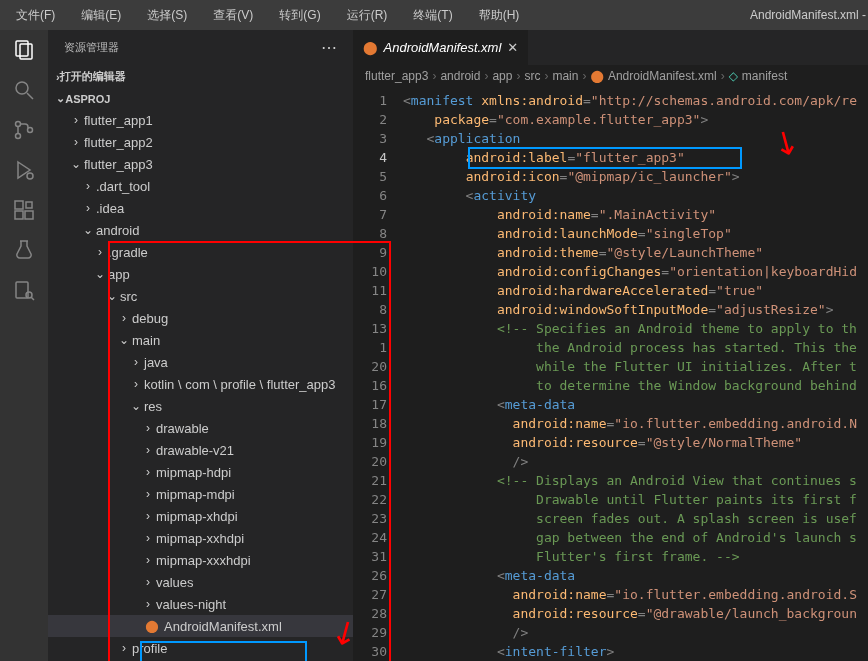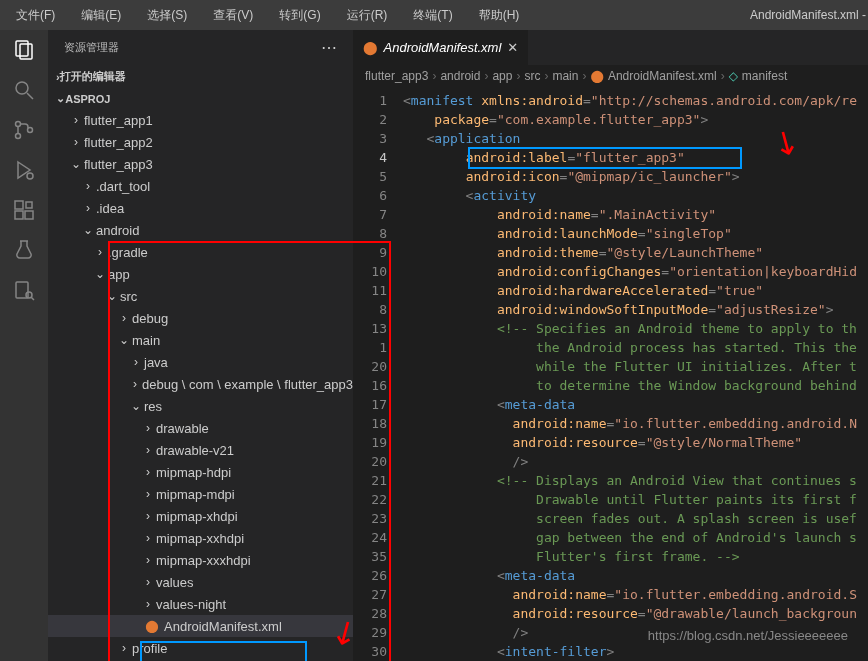--- a/index.html
+++ b/index.html
@@ -360,21 +360,21 @@
           <li class="tree-item" style="padding-left: 68px;">
             <span class="chevron">⌄</span>
             <span>main</span>
           </li>
           <li class="tree-item" style="padding-left: 80px;">
             <span class="chevron">›</span>
             <span>java</span>
           </li>
           <li class="tree-item" style="padding-left: 80px;">
             <span class="chevron">›</span>
-            <span>debug \ com \ example \ flutter_app3</span>
+            <span>kotlin \ com \ profile \ flutter_app3</span>
           </li>
           <li class="tree-item" style="padding-left: 80px;">
             <span class="chevron">⌄</span>
             <span>res</span>
           </li>
           <li class="tree-item" style="padding-left: 92px;">
             <span class="chevron">›</span>
             <span>drawable</span>
           </li>
           <li class="tree-item" style="padding-left: 92px;">
@@ -470,27 +470,26 @@
           <div>20</div>
           <div>16</div>
           <div>17</div>
           <div>18</div>
           <div>19</div>
           <div>20</div>
           <div>21</div>
           <div>22</div>
           <div>23</div>
           <div>24</div>
-          <div>35</div>
+          <div>31</div>
           <div>26</div>
           <div>27</div>
           <div>28</div>
           <div>29</div>
           <div>30</div>
         </div>
       <div class="code-content" id="code-content"><div><span class="punct">&lt;</span><span class="tag">manifest</span><span class=""> </span><span class="attr">xmlns:android</span><span class="punct">=</span><span class="str">"http://schemas.android.com/apk/re</span></div><div><span class="">    </span><span class="attr">package</span><span class="punct">=</span><span class="str">"com.example.flutter_app3"</span><span class="punct">&gt;</span></div><div><span class="punct">   &lt;</span><span class="tag">application</span></div><div><span class="">        </span><span class="attr">android:label</span><span class="punct">=</span><span class="str">"flutter_app3"</span></div><div><span class="">        </span><span class="attr">android:icon</span><span class="punct">=</span><span class="str">"@mipmap/ic_launcher"</span><span class="punct">&gt;</span></div><div><span class="punct">        &lt;</span><span class="tag">activity</span></div><div><span class="">            </span><span class="attr">android:name</span><span class="punct">=</span><span class="str">".MainActivity"</span></div><div><span class="">            </span><span class="attr">android:launchMode</span><span class="punct">=</span><span class="str">"singleTop"</span></div><div><span class="">            </span><span class="attr">android:theme</span><span class="punct">=</span><span class="str">"@style/LaunchTheme"</span></div><div><span class="">            </span><span class="attr">android:configChanges</span><span class="punct">=</span><span class="str">"orientation|keyboardHid</span></div><div><span class="">            </span><span class="attr">android:hardwareAccelerated</span><span class="punct">=</span><span class="str">"true"</span></div><div><span class="">            </span><span class="attr">android:windowSoftInputMode</span><span class="punct">=</span><span class="str">"adjustResize"</span><span class="punct">&gt;</span></div><div><span class="comment">            &lt;!-- Specifies an Android theme to apply to th</span></div><div><span class="comment">                 the Android process has started. This the</span></div><div><span class="comment">                 while the Flutter UI initializes. After t</span></div><div><span class="comment">                 to determine the Window background behind</span></div><div><span class="punct">            &lt;</span><span class="tag">meta-data</span></div><div><span class="">              </span><span class="attr">android:name</span><span class="punct">=</span><span class="str">"io.flutter.embedding.android.N</span></div><div><span class="">              </span><span class="attr">android:resource</span><span class="punct">=</span><span class="str">"@style/NormalTheme"</span></div><div><span class="punct">              /&gt;</span></div><div><span class="comment">            &lt;!-- Displays an Android View that continues s</span></div><div><span class="comment">                 Drawable until Flutter paints its first f</span></div><div><span class="comment">                 screen fades out. A splash screen is usef</span></div><div><span class="comment">                 gap between the end of Android's launch s</span></div><div><span class="comment">                 Flutter's first frame. --&gt;</span></div><div><span class="punct">            &lt;</span><span class="tag">meta-data</span></div><div><span class="">              </span><span class="attr">android:name</span><span class="punct">=</span><span class="str">"io.flutter.embedding.android.S</span></div><div><span class="">              </span><span class="attr">android:resource</span><span class="punct">=</span><span class="str">"@drawable/launch_backgroun</span></div><div><span class="punct">              /&gt;</span></div><div><span class="punct">            &lt;</span><span class="tag">intent-filter</span><span class="punct">&gt;</span></div></div>
 
       <div class="blue-box" style="top: 60px; left: 115px; width: 274px; height: 22px;"></div>
       <div class="red-arrow" style="top: 36px; left: 420px; transform: rotate(30deg);">↘</div>
     </div>
-    <div class="watermark">https://blog.csdn.net/Jessieeeeeee</div>
   </div>
 </div>
 
 </body></html>

